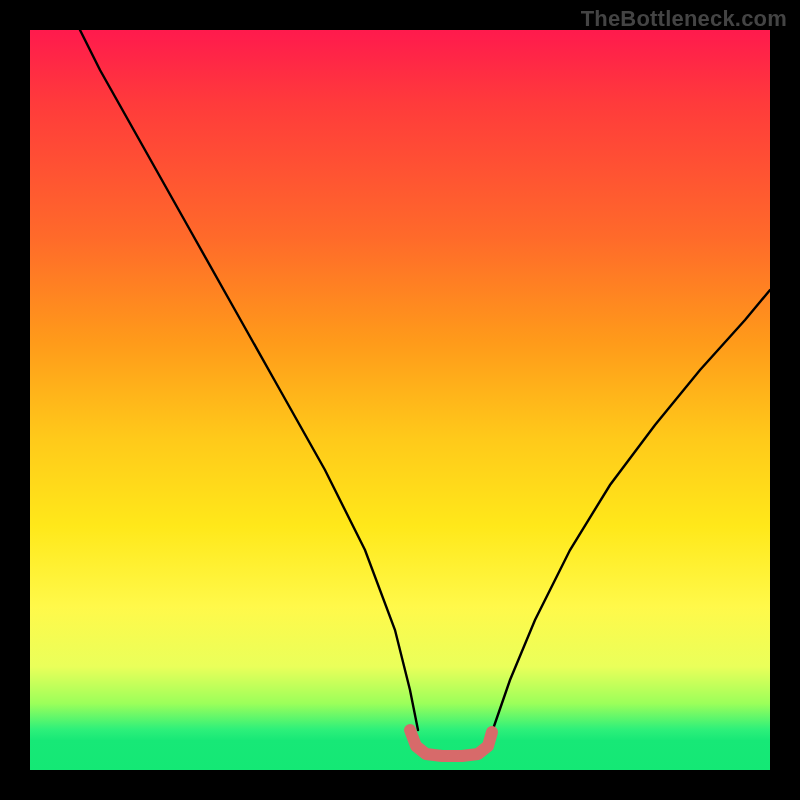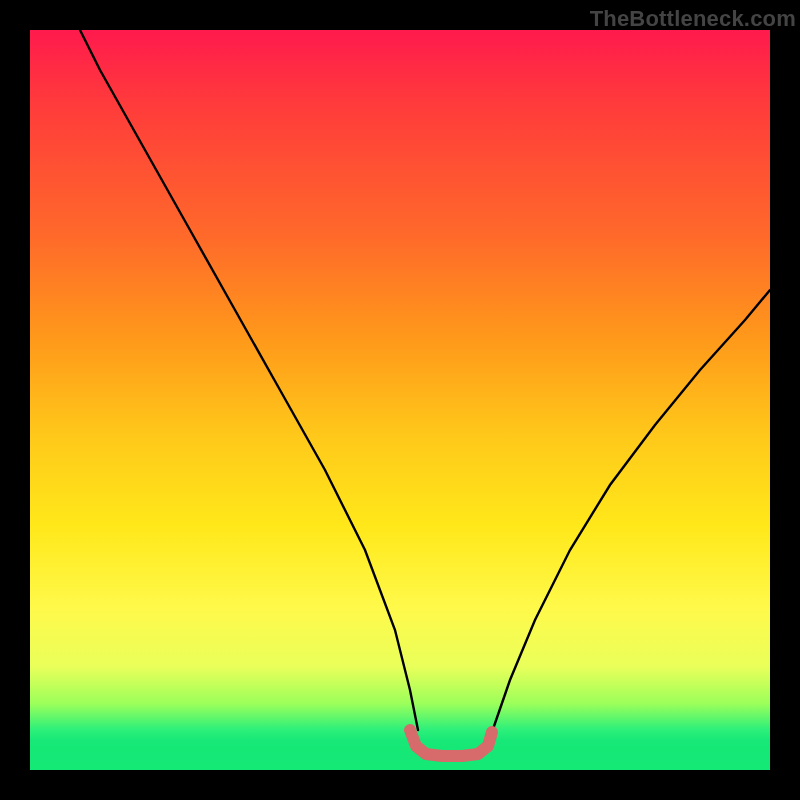--- a/index.html
+++ b/index.html
@@ -38,21 +38,21 @@
       #eaff5a 86%,
       #9cff5a 91%,
       #2ef07a 94.5%,
       #17e877 96%,
       #14e875 100%
     );
   }
   .watermark {
     position: absolute;
     top: 6px;
-    right: 4px;
+    right: 13px;
     color: #444;
     font-size: 22px;
     font-weight: 600;
     letter-spacing: 0.2px;
     user-select: none;
   }
   svg.curves {
     position: absolute;
     left: 0;
     top: 0;

